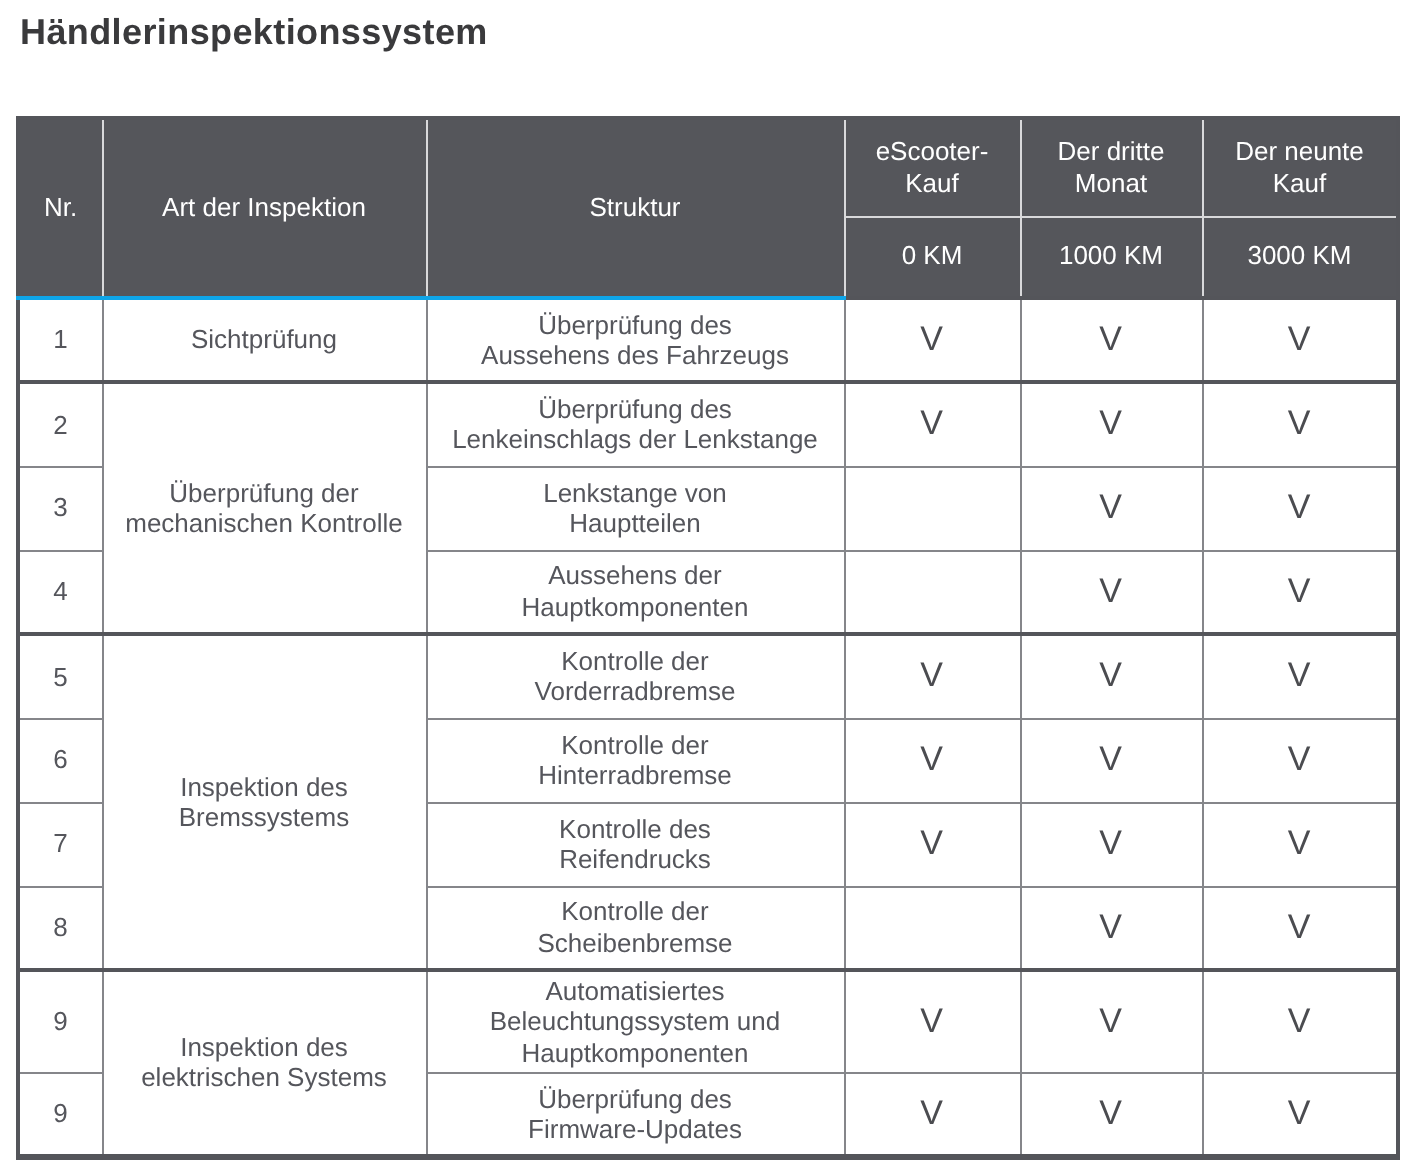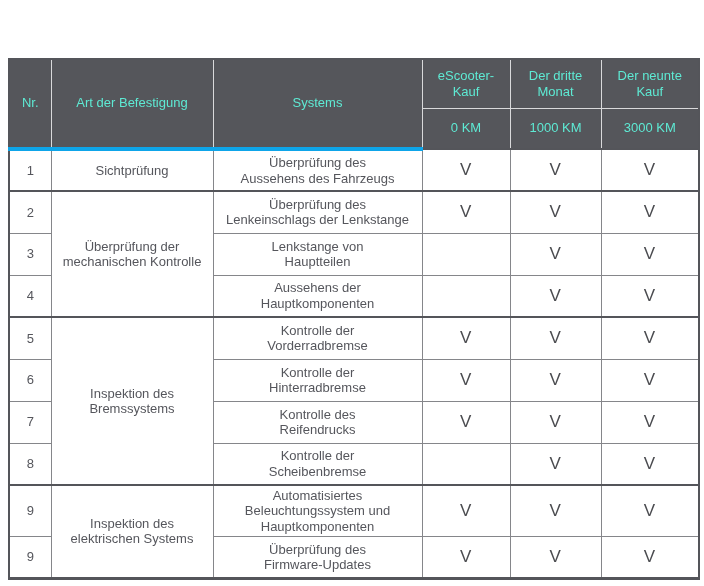--- a/index.html
+++ b/index.html
@@ -36,33 +36,33 @@
   }
   col.c-nr      { width: 42px;  }
   col.c-art     { width: 162px; }
   col.c-projekt { width: 209px; }
   col.c-m1      { width: 88px;  }
   col.c-m2      { width: 91px;  }
   col.c-m3      { width: 98px;  }
 
   thead th {
     background: #55565b;
-    color: #5eead4;
+    color: #ffffff;
     font-weight: normal;
     font-size: 13px;
     line-height: 1.25;
     text-align: center;
     vertical-align: middle;
     border: 1px solid #d9d9db;
     white-space: pre-line;
     padding: 2px 4px;
   }
   thead tr.h-top  { height: 49px; }
   thead tr.h-km   { height: 41px; }
-  thead th.h-span { border-bottom: 4px solid #0ea5e9; }
+  thead th.h-span { border-bottom: 2px solid #0ea5e9; }
   thead tr.h-km th { border-bottom: 2px solid #54555a; }
 
   tbody td {
     border: 1px solid #85868a;
     color: #55565c;
     font-size: 13px;
     line-height: 1.18;
     text-align: center;
     vertical-align: middle;
     padding: 2px 4px;
@@ -77,35 +77,36 @@
     color: #4b4c50;
     letter-spacing: 0.5px;
   }
   td.nr-cell { font-size: 13px; }
 </style>
 </head>
 <body>
 
 <div class="page">
 
+  <div class="doc-title">Händlerinspektionssystem</div>
 
   <table class="inspection">
     <colgroup>
       <col class="c-nr">
         <col class="c-art">
         <col class="c-projekt">
       <col class="c-m1">
         <col class="c-m2">
         <col class="c-m3">
     </colgroup>
     <thead>
       <tr class="h-top">
         <th rowspan="2" class="h-span">Nr.</th>
-        <th rowspan="2" class="h-span">Art der Befestigung</th>
-        <th rowspan="2" class="h-span">Systems</th>
+        <th rowspan="2" class="h-span">Art der Inspektion</th>
+        <th rowspan="2" class="h-span">Struktur</th>
         <th>eScooter-
 Kauf</th>
         <th>Der dritte
 Monat</th>
         <th>Der neunte
 Kauf</th>
       </tr>
       <tr class="h-km">
         <th>0 KM</th>
         <th>1000 KM</th>

